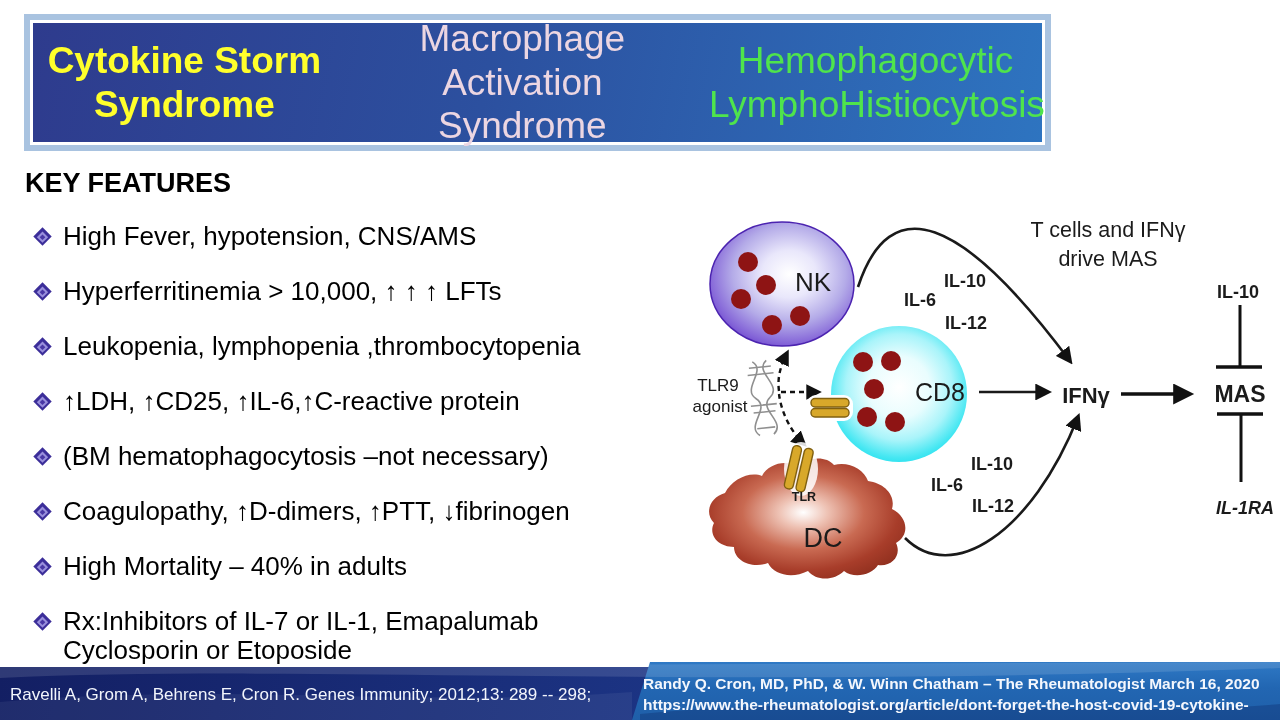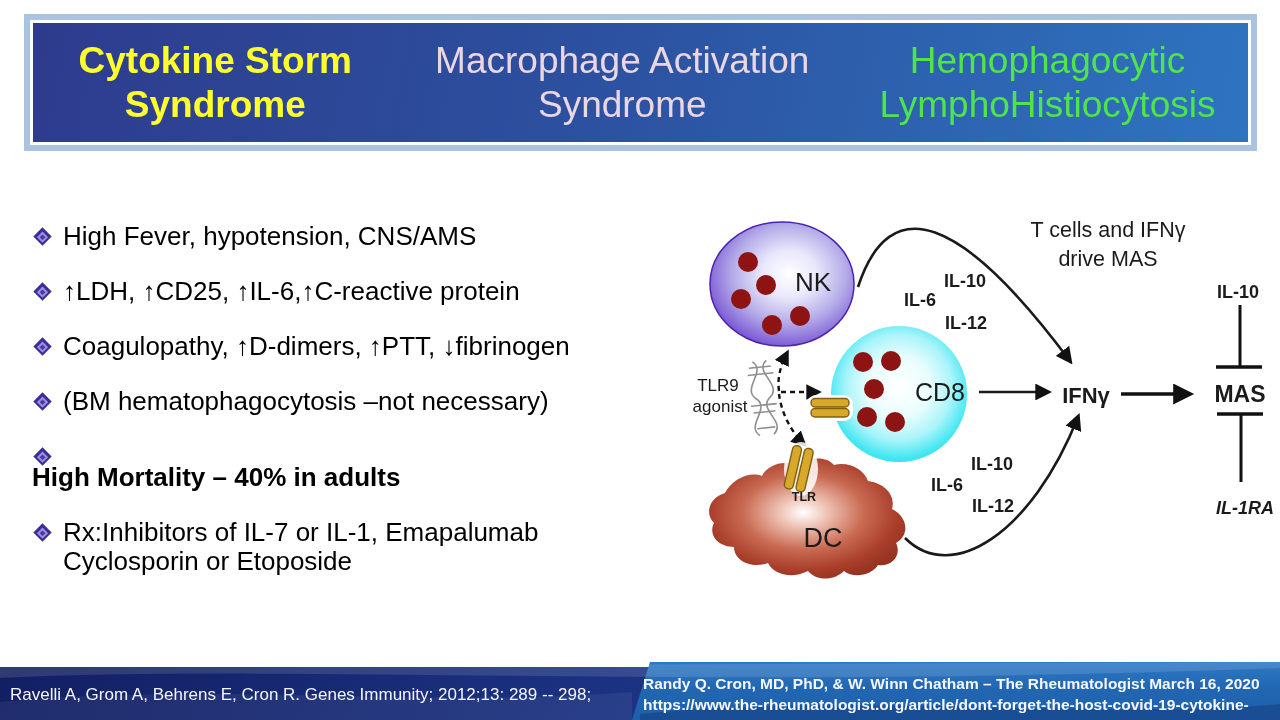--- a/index.html
+++ b/index.html
@@ -1,35 +1,35 @@
 <!DOCTYPE html>
 <html><head>
 <meta charset="utf-8">
 <style>
   html,body{margin:0;padding:0;background:#666;}
   .slide{position:relative;width:1280px;height:720px;background:#ffffff;overflow:hidden;
          font-family:"Liberation Sans",sans-serif;}
 
   
-  .banner{position:absolute;left:24px;top:14px;width:1233px;height:137px;
+  .banner{position:absolute;left:24px;top:14px;width:1027px;height:137px;
           box-sizing:border-box;border:6px solid #a9c3e0;background:#ffffff;padding:3px;}
   .banner-inner{width:100%;height:100%;display:flex;
           background:linear-gradient(102deg,#2e3b8d 0%,#2c509f 45%,#2e74c0 100%);}
   .t-col{display:flex;flex-direction:column;justify-content:center;text-align:center;
          line-height:1.18;font-size:37px;}
   .t-col.c1{width:30%;font-weight:bold;color:#ffff2b;}
   .t-col.c2{width:37%;color:#ecd6e2;}
   .t-col.c3{width:33%;color:#4fe44c;}
 
   
   .kf-head{position:absolute;left:25px;top:168px;font-size:27px;font-weight:bold;color:#000;}
   .kf-list{position:absolute;left:24px;top:214px;width:668px;list-style:none;margin:8px;padding:0;}
   .kf-list li{display:flex;align-items:flex-start;margin:0 0 26px 0;
               font-size:26px;line-height:29px;color:#000;}
-  .kf-list li.bold{font-weight:bold;flex-direction:column;}
+  .kf-list li.bold{font-weight:normal;}
   .kf-text{white-space:pre-line;}
   .diamond{position:relative;flex:0 0 13px;width:13px;height:13px;margin:8px 14px 0 4px;
            background:#3b2d99;transform:rotate(45deg);}
   .diamond::before{content:"";position:absolute;left:2.5px;top:2.5px;width:8px;height:8px;background:#998fdc;}
   .diamond::after{content:"";position:absolute;left:4.5px;top:4.5px;width:4px;height:4px;background:#4938a5;}
 
   
   .diagram{position:absolute;left:680px;top:195px;width:600px;height:410px;}
   .diagram svg{display:block;}
   svg text{font-family:"Liberation Sans",sans-serif;fill:#1b1b1b;}
@@ -60,36 +60,45 @@
         <span>Macrophage Activation</span>
         <span>Syndrome</span>
       </div>
       <div class="t-col c3">
         <span>Hemophagocytic</span>
         <span>LymphoHistiocytosis</span>
       </div>
     </div>
   </div>
 
+  <div class="kf-head">KEY FEATURES</div>
   <ul class="kf-list">
     <li>
         <span class="diamond"></span>
         <span class="kf-text">High Fever, hypotension, CNS/AMS</span>
       </li>
     <li>
         <span class="diamond"></span>
+        <span class="kf-text">Hyperferritinemia &gt; 10,000, ↑ ↑ ↑ LFTs</span>
+      </li>
+    <li>
+        <span class="diamond"></span>
+        <span class="kf-text">Leukopenia, lymphopenia ,thrombocytopenia</span>
+      </li>
+    <li>
+        <span class="diamond"></span>
         <span class="kf-text">↑LDH, ↑CD25, ↑IL-6,↑C-reactive protein</span>
       </li>
     <li>
         <span class="diamond"></span>
+        <span class="kf-text">(BM hematophagocytosis –not necessary)</span>
+      </li>
+    <li>
+        <span class="diamond"></span>
         <span class="kf-text">Coagulopathy, ↑D-dimers, ↑PTT, ↓fibrinogen</span>
-      </li>
-    <li>
-        <span class="diamond"></span>
-        <span class="kf-text">(BM hematophagocytosis –not necessary)</span>
       </li>
     <li class="bold">
         <span class="diamond"></span>
         <span class="kf-text">High Mortality – 40% in adults</span>
       </li>
     <li>
         <span class="diamond"></span>
         <span class="kf-text">Rx:Inhibitors of IL-7 or IL-1, Emapalumab
 Cyclosporin or Etoposide</span>
       </li>

